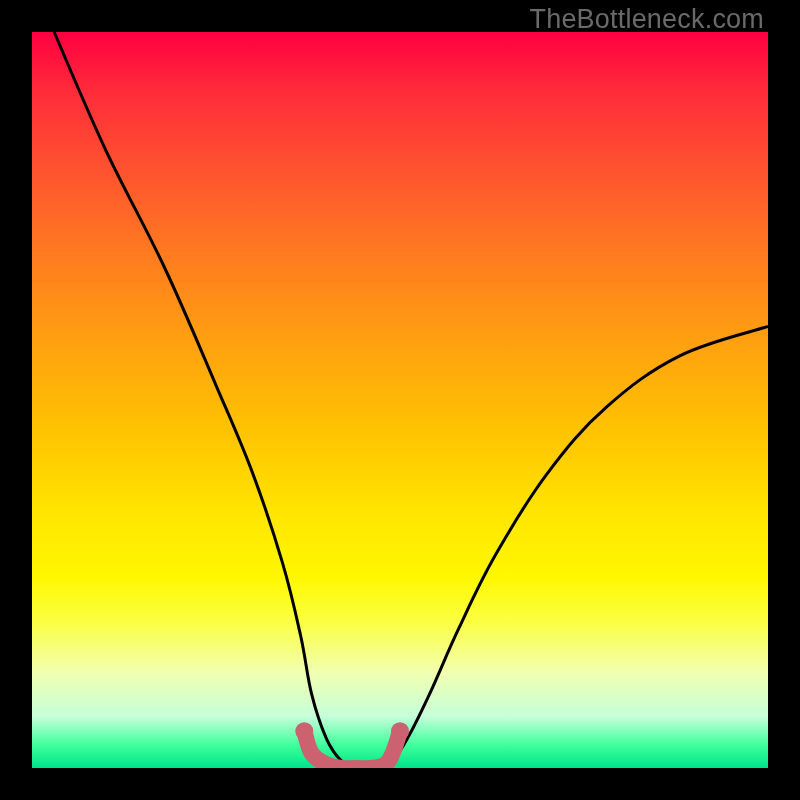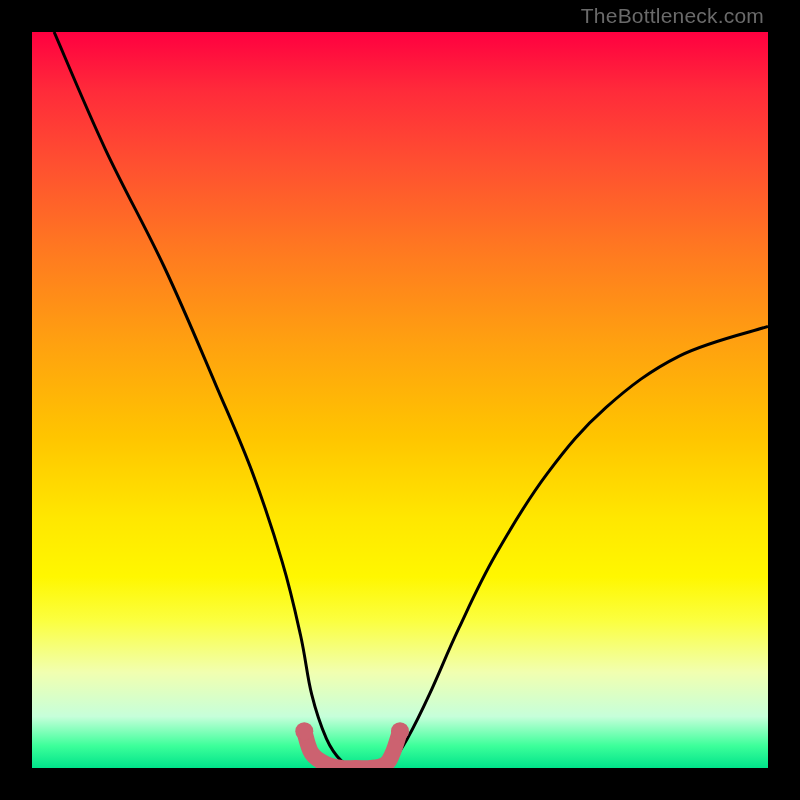--- a/index.html
+++ b/index.html
@@ -37,21 +37,21 @@
       #c6ffda 93%,
       #3cff9a 97%,
       #00e38a 100%
     );
   }
   .watermark {
     position: absolute;
     top: 4px;
     right: 36px;
     color: #6a6a6a;
-    font-size: 21px;
+    font-size: 27px;
     font-weight: 500;
     letter-spacing: 0.2px;
     user-select: none;
   }
   svg.curve {
     position: absolute;
     left: 0;
     top: 0;
     width: 736px;
     height: 736px;

